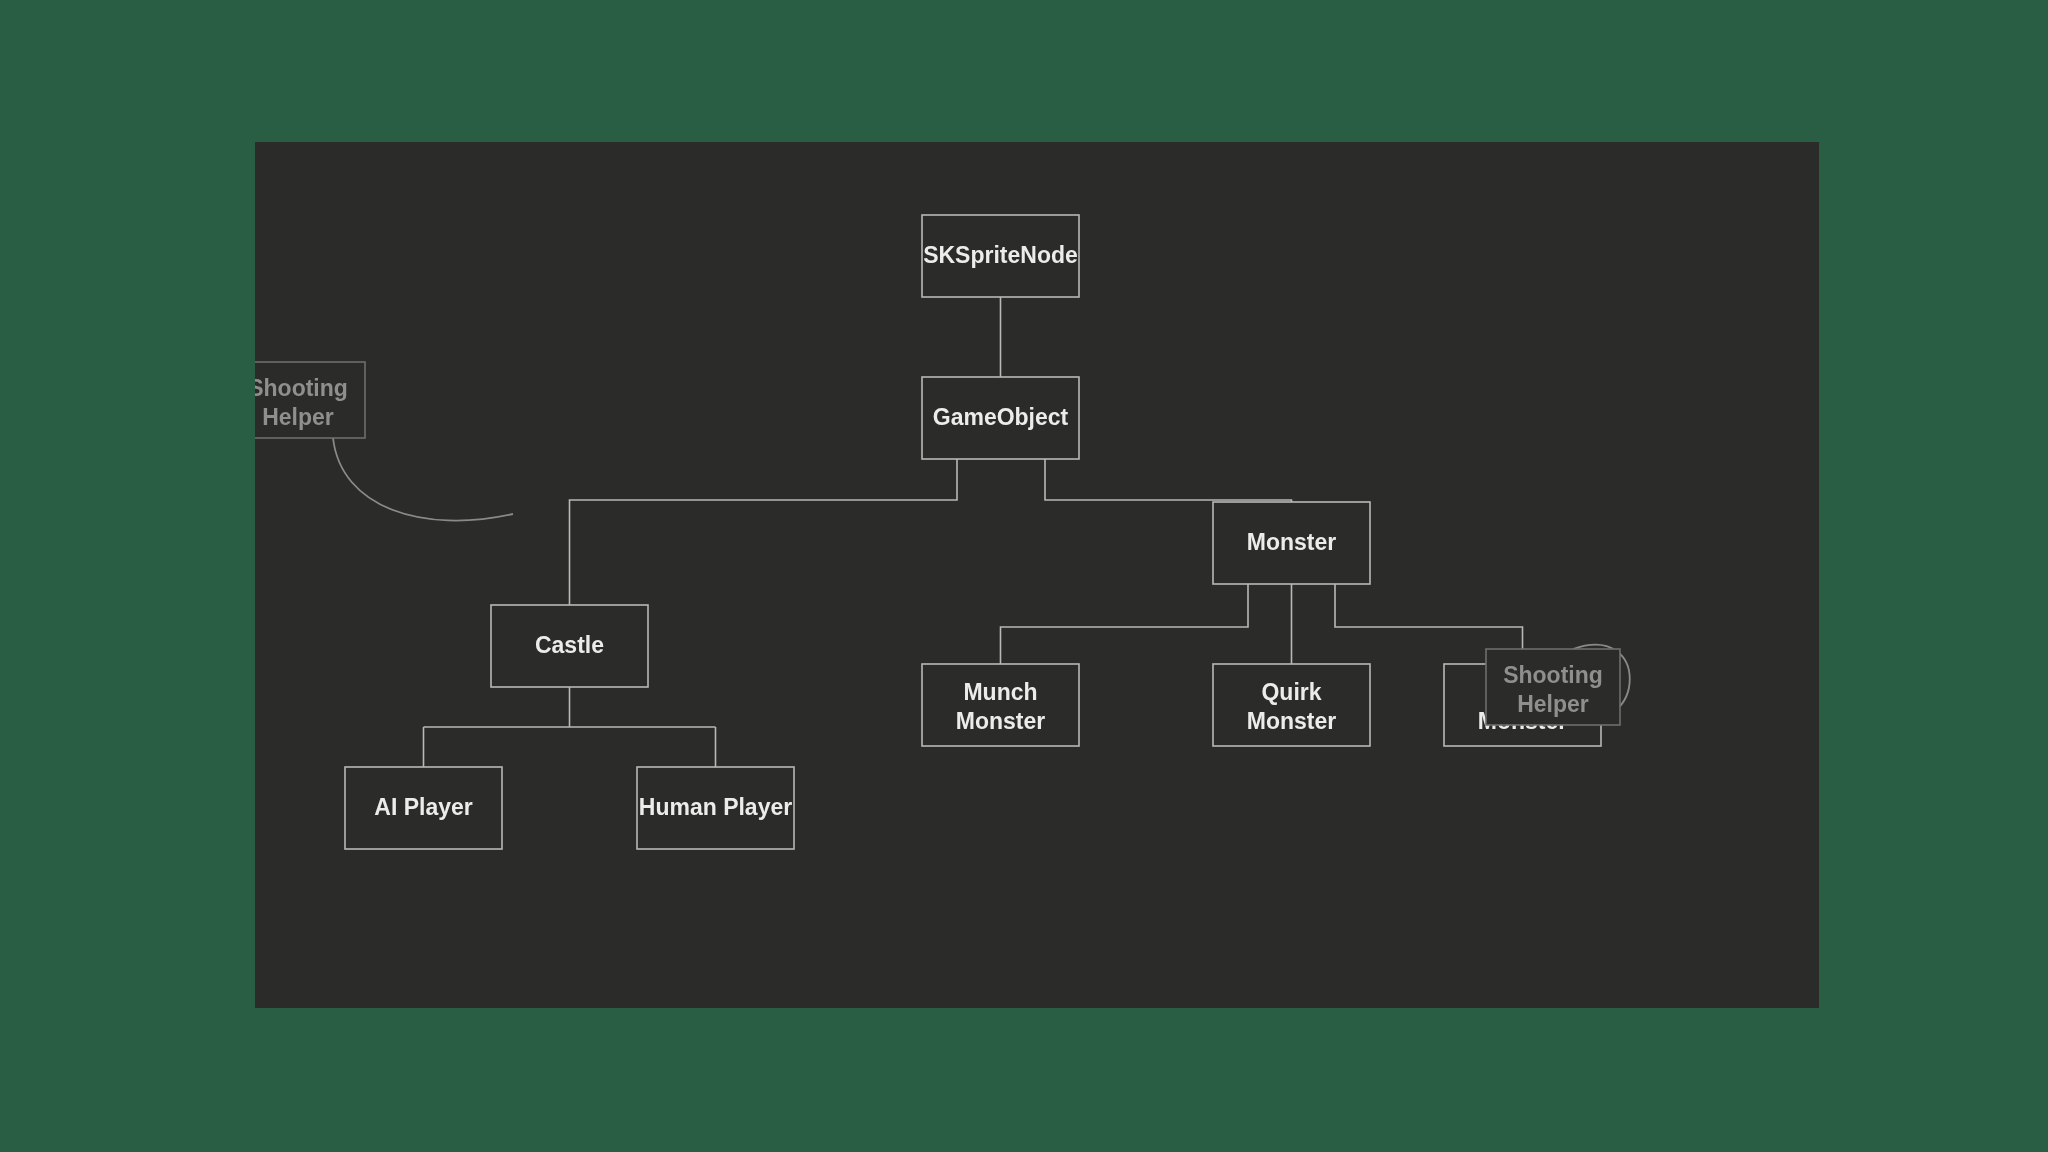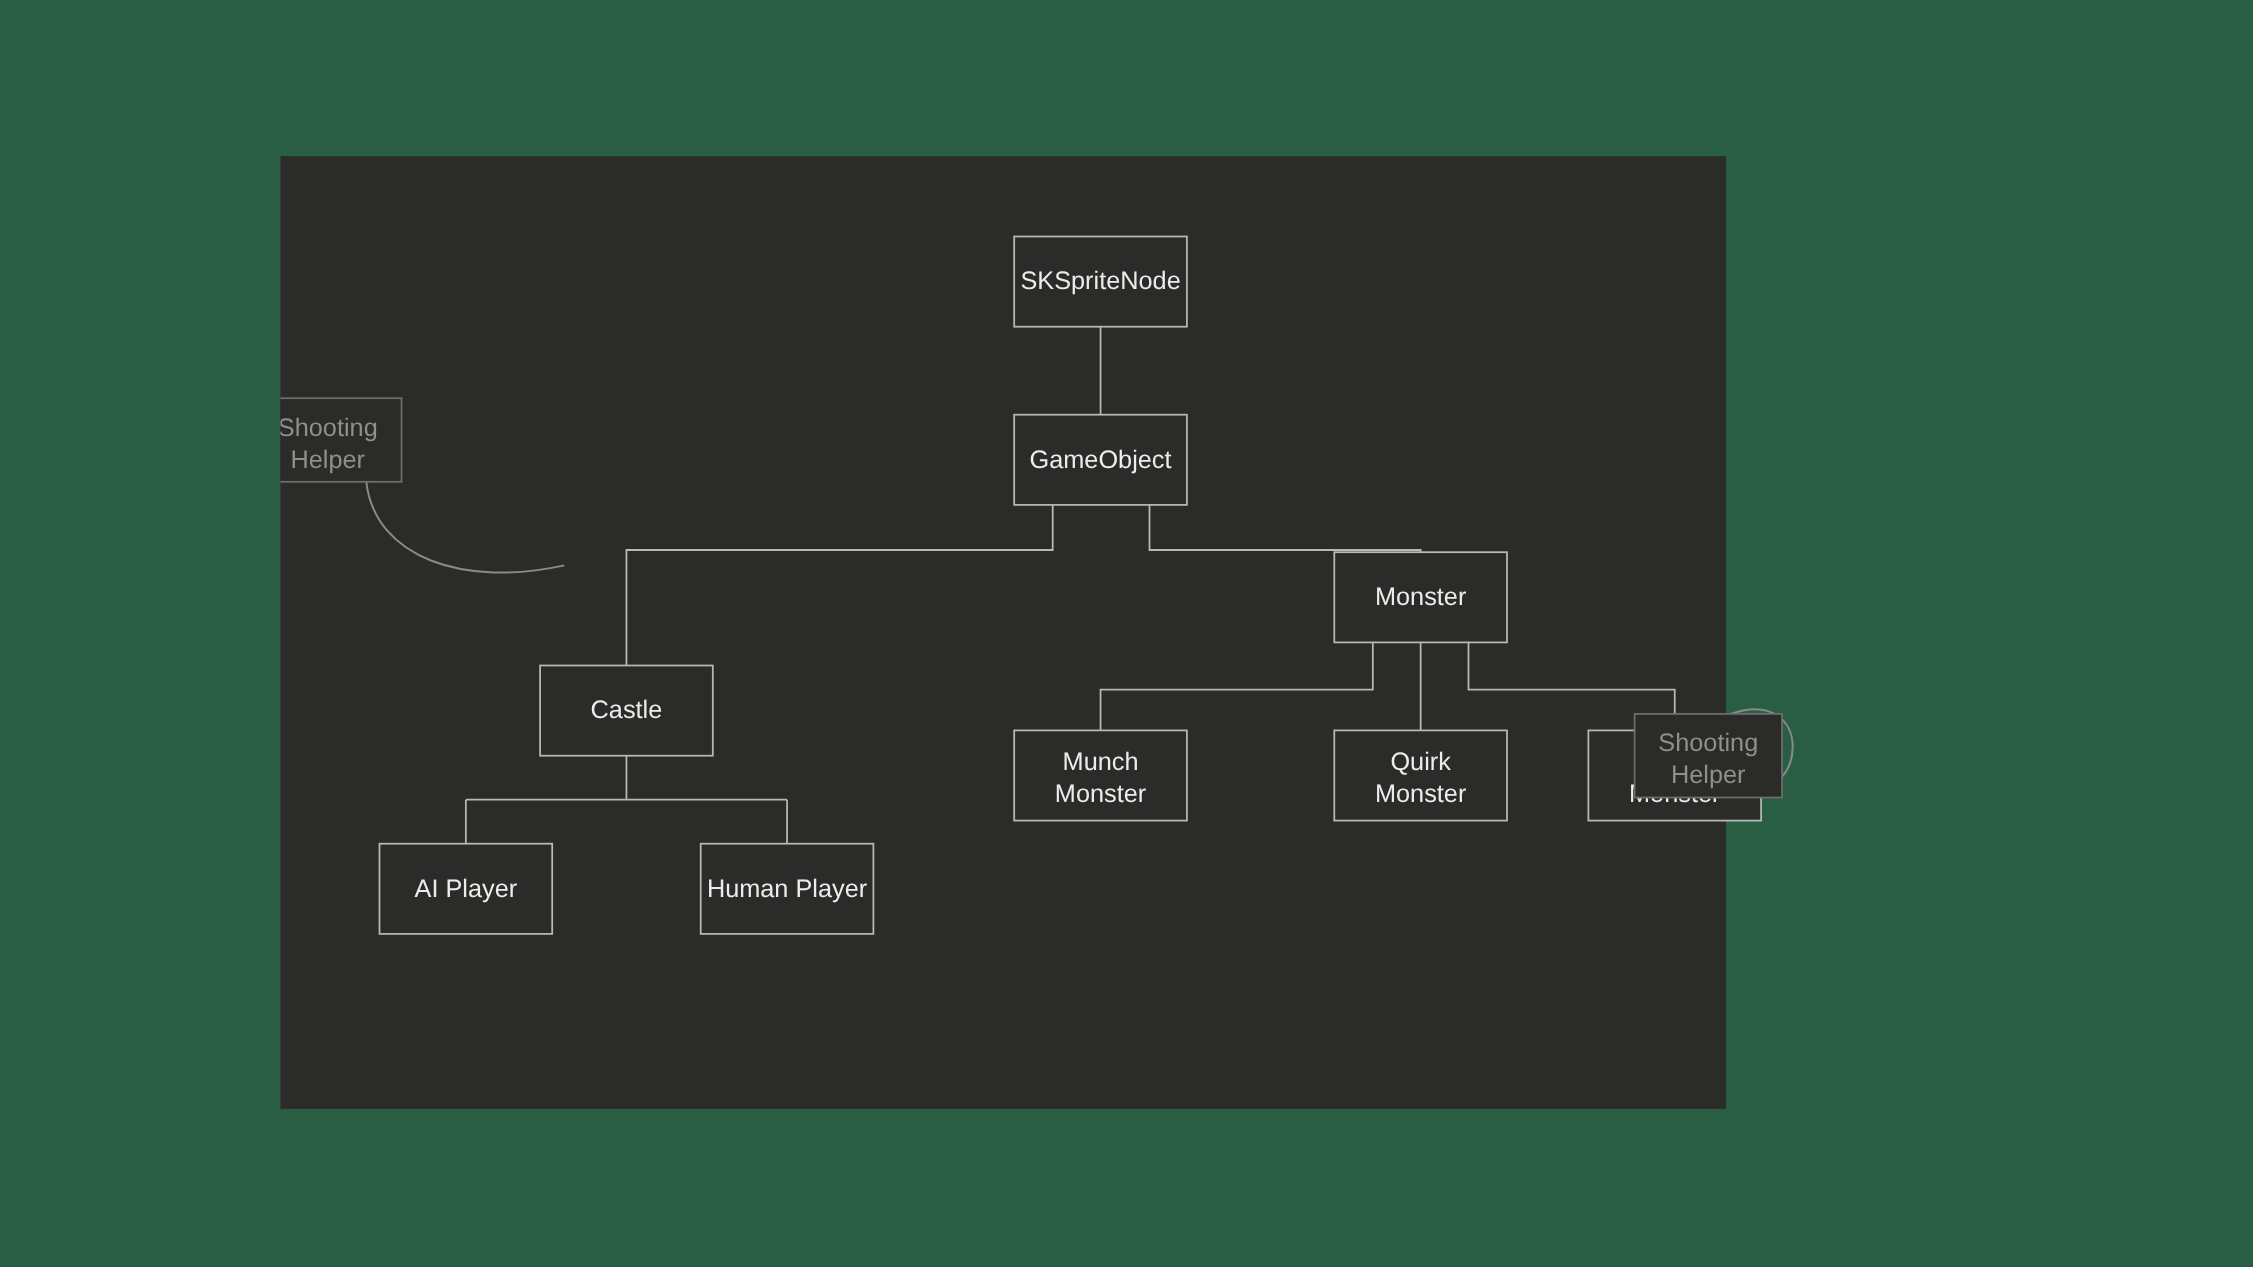--- a/index.html
+++ b/index.html
@@ -14,23 +14,24 @@
   #stage {
     position: relative;
     width: 2048px;
     height: 1152px;
     background: #2a5e44;
   }
   #canvas {
     position: absolute;
     left: 255px;
     top: 142px;
-    width: 1314px;
+    width: 1564px;
     height: 866px;
     background: #2b2b2a;
+    font-weight: bold;
   }
   #diagram {
     position: absolute;
     left: 0;
     top: 0;
     width: 1538px;
     height: 866px;
     display: block;
   }
   .node-box {

